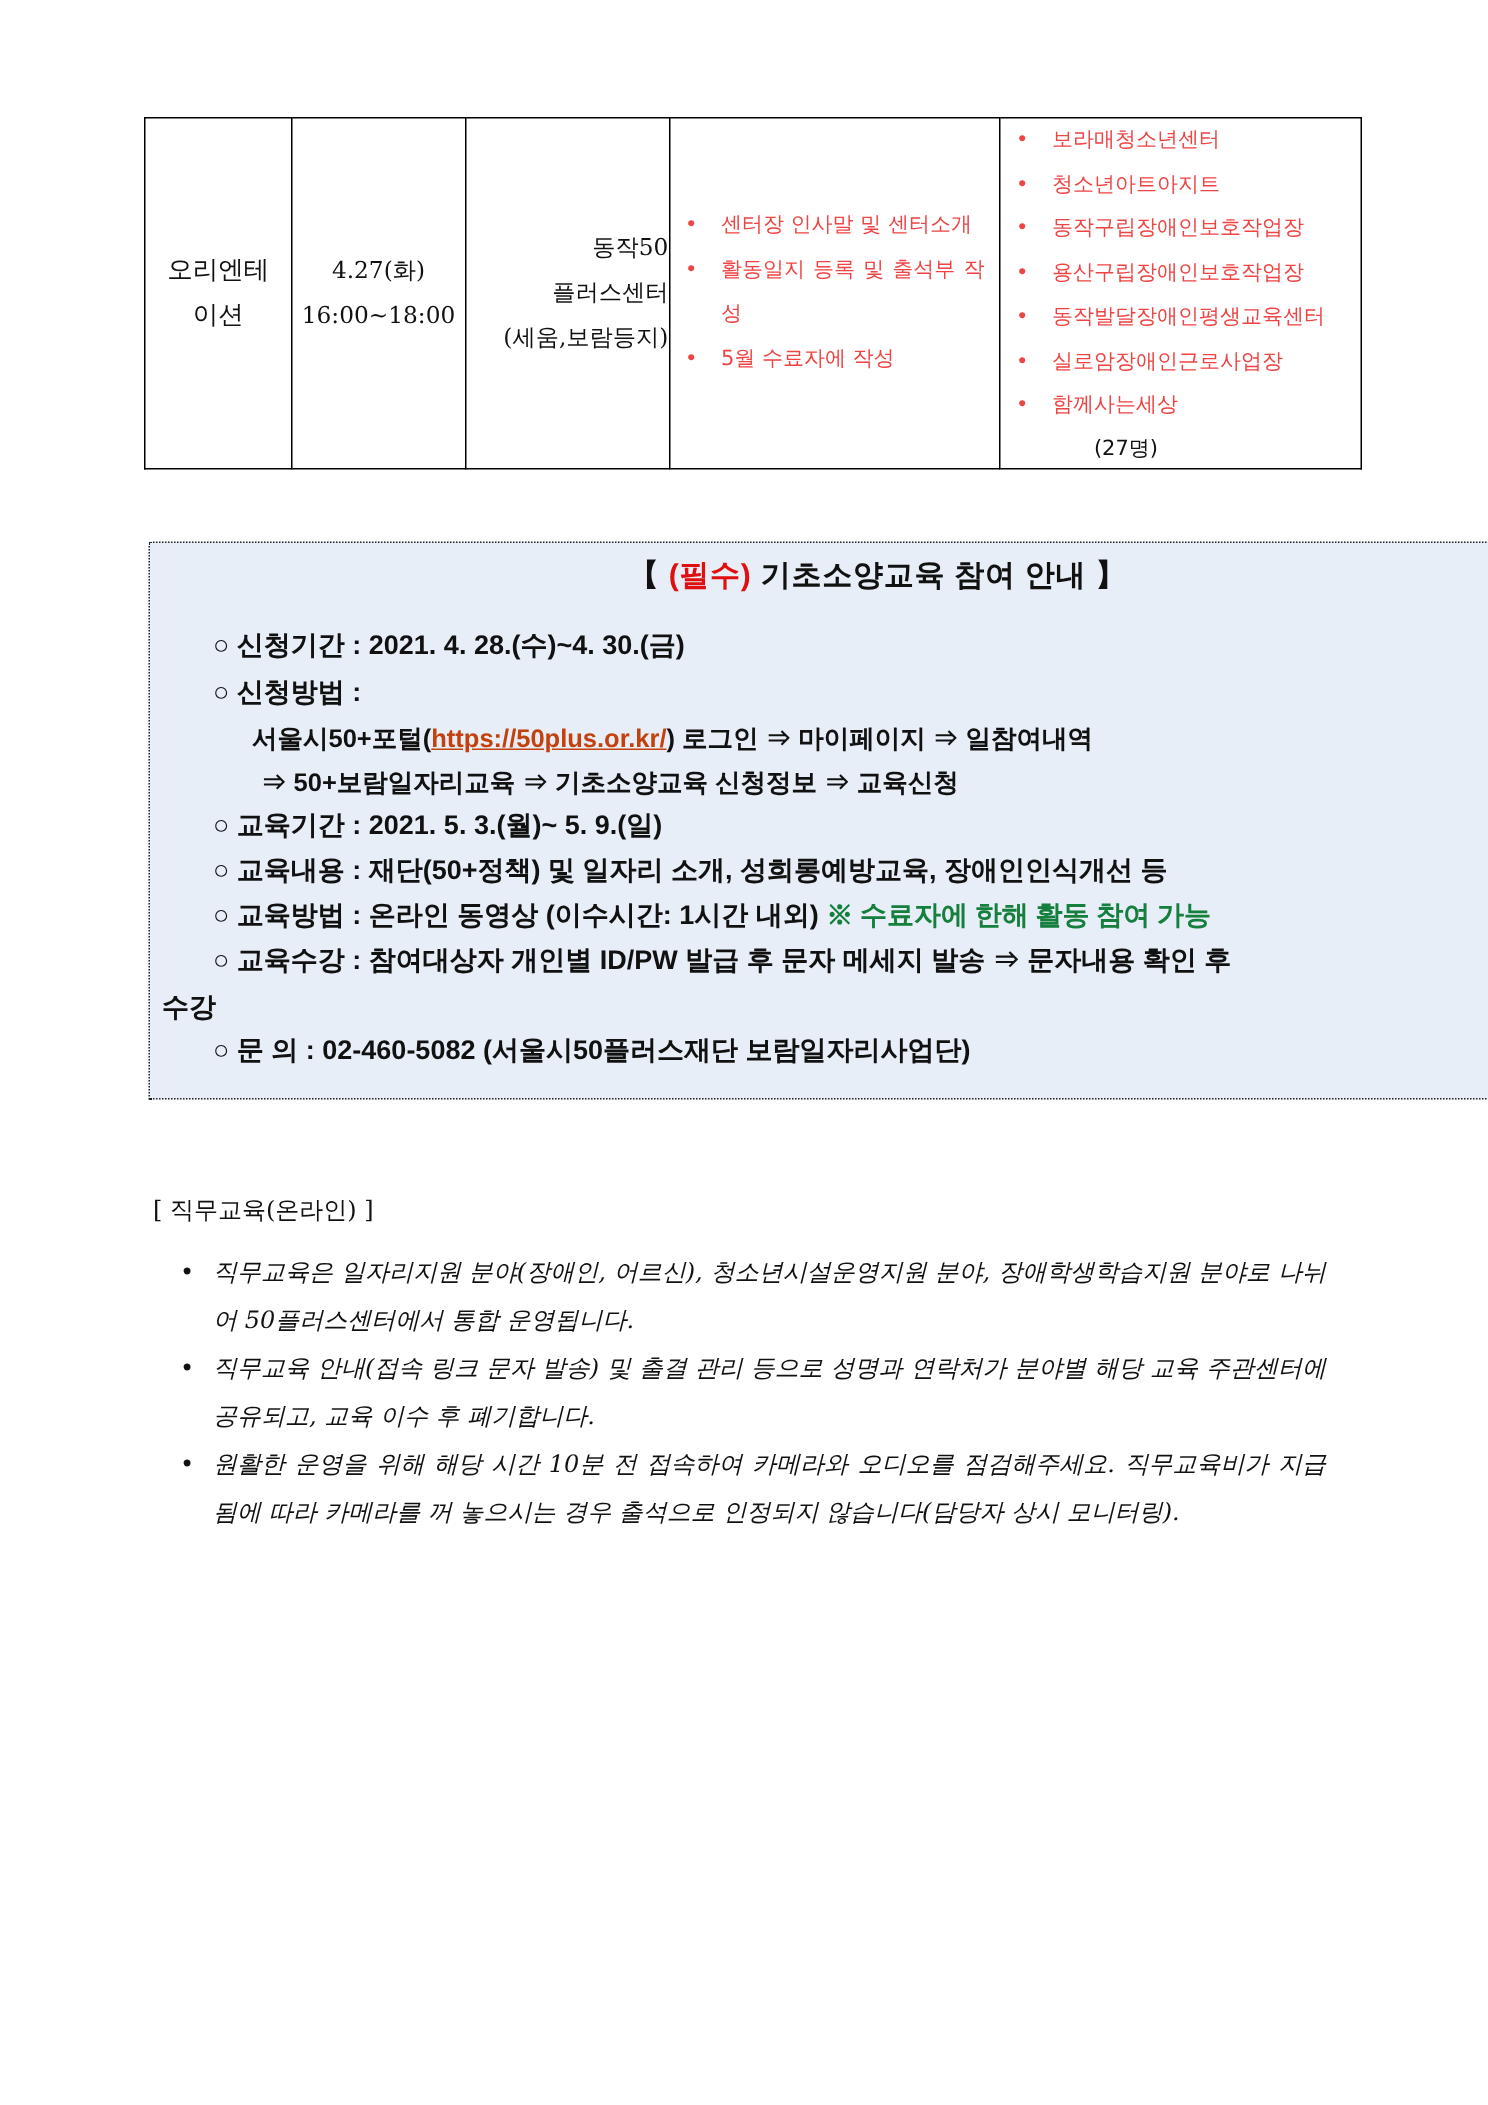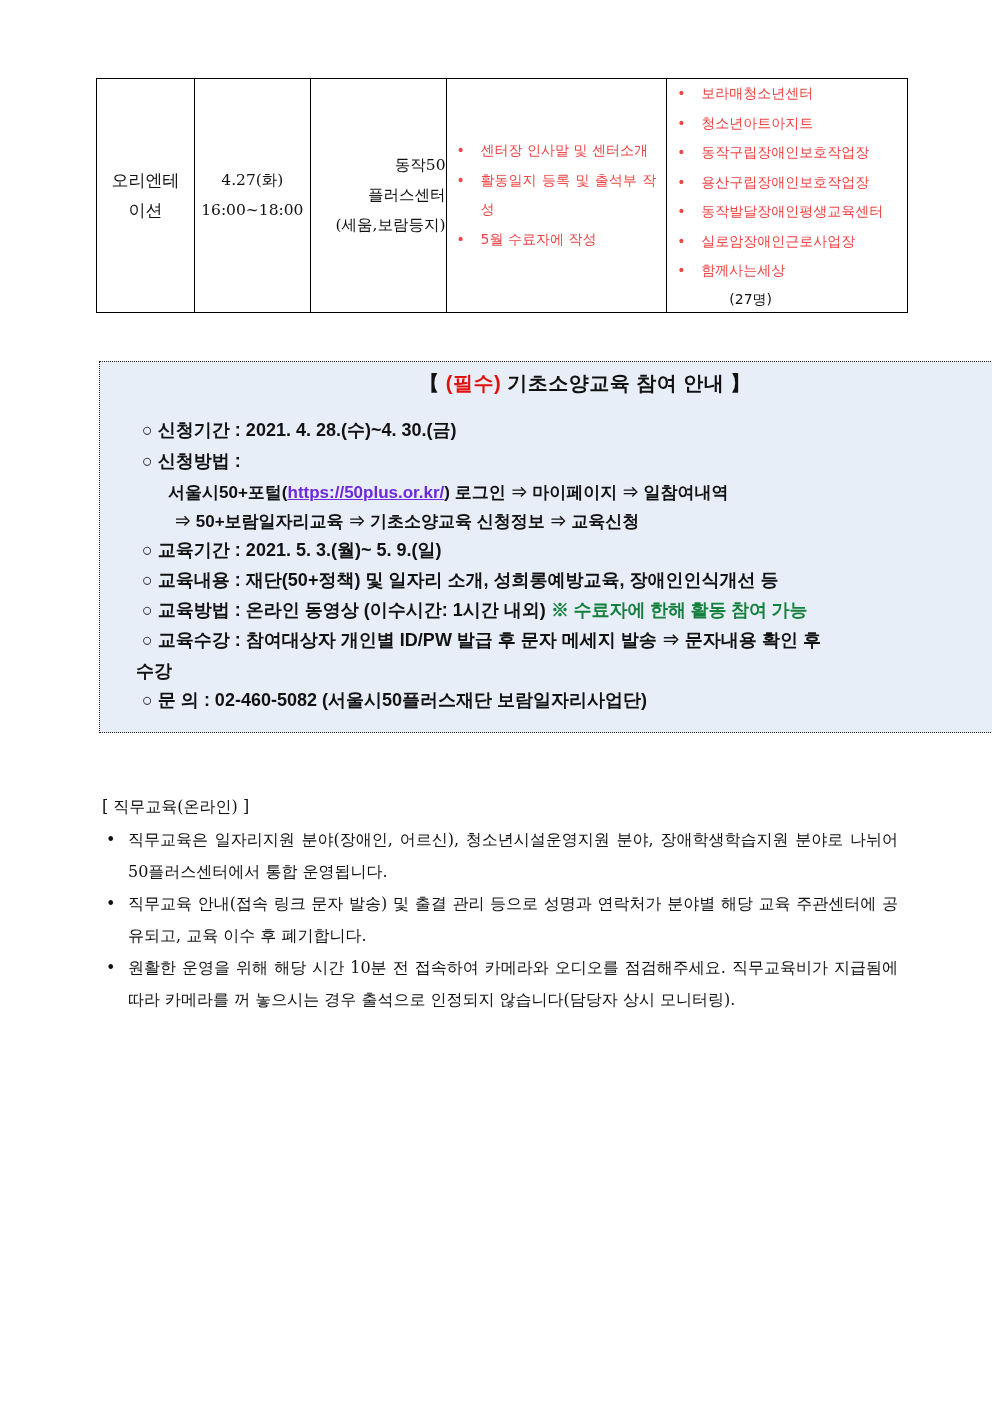--- a/index.html
+++ b/index.html
@@ -19,28 +19,28 @@
   ul.bl li::before { content:"•"; position:absolute; left:10px; top:0; }
   td.c4 ul.bl li { text-align:justify; padding-right:10px; }
   .cnt { padding-left:62px; line-height:26px; font-family:"DejaVu Sans", sans-serif; font-size:14px; }
 
   
   .notice { position:absolute; left:99px; top:361px; width:972px; height:372px; background:#e8eef7; border:1.5px dotted #222; box-sizing:border-box; font-family:"Liberation Sans", sans-serif; }
   .notice .title { position:absolute; left:0; right:0; top:8px; text-align:center; font-size:20px; font-weight:bold; letter-spacing:0.5px; }
   .notice .title .req { color:#e01010; }
   .notice .row { position:absolute; left:42px; font-size:18px; font-weight:bold; white-space:nowrap; }
   .notice .sub { position:absolute; left:68px; font-size:17px; font-weight:bold; white-space:nowrap; }
-  .notice .link { color:#6d28d9; text-decoration:underline; }
+  .notice .link { color:#c2410c; text-decoration:underline; }
   .notice .red { color:#15803d;font-family:Liberation Serif, serif; }
-  .notice .wrap { position:absolute; left:8px; font-size:18px; font-weight:bold;margin-left:28px; }
+  .notice .wrap { position:absolute; left:8px; font-size:18px; font-weight:bold; }
 
   
   .jt { position:absolute; left:102px; top:797px; width:796px; font-family:"DejaVu Serif", serif; font-size:16px; color:#111; }
   .jt .h { font-size:16px; margin-bottom:6px; }
-  .jt ul { list-style:none; margin:0; padding:0; }
+  .jt ul { list-style:none; margin:14px; padding:0;font-style:italic; }
   .jt li { position:relative; padding-left:26px; line-height:32px; text-align:justify; }
   .jt li::before { content:"•"; position:absolute; left:4px; top:0; }
 </style>
 </head>
 <body>
 
 <div class="page">
 
   <table class="sched">
     <tbody>

